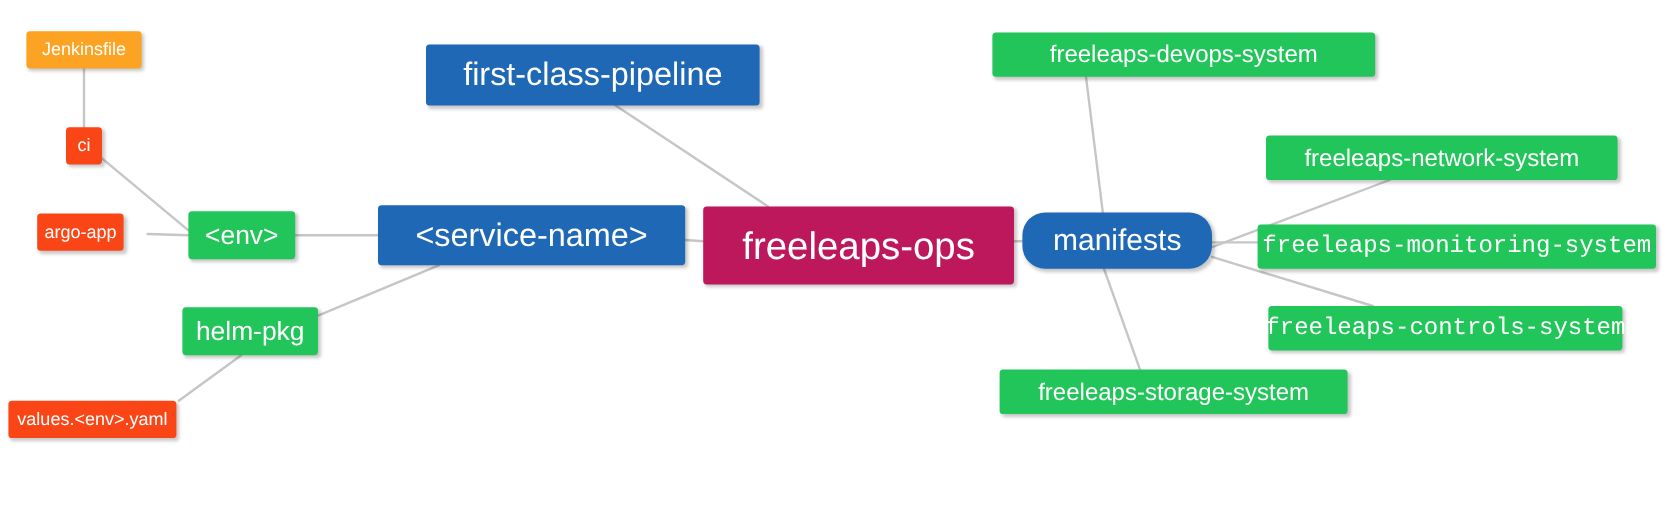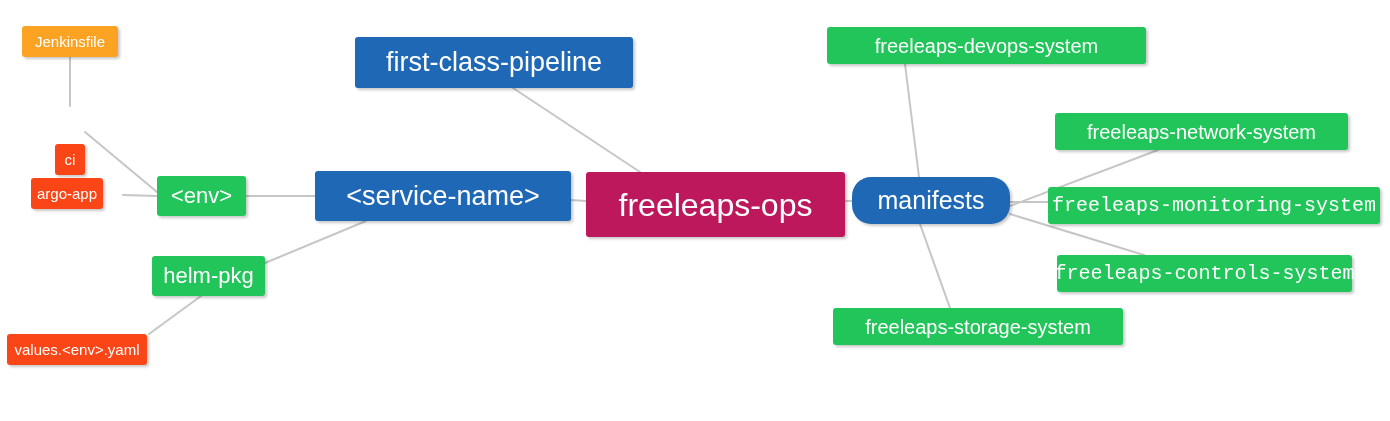--- a/index.html
+++ b/index.html
@@ -64,21 +64,21 @@
       <line x1="513" y1="88" x2="640" y2="172" stroke="#c6c6c6" stroke-width="2" stroke-linecap="round"></line>
       <line x1="845" y1="201" x2="852" y2="201" stroke="#c6c6c6" stroke-width="2" stroke-linecap="round"></line>
       <line x1="919" y1="177" x2="905" y2="64" stroke="#c6c6c6" stroke-width="2" stroke-linecap="round"></line>
       <line x1="1010" y1="206" x2="1158" y2="150" stroke="#c6c6c6" stroke-width="2" stroke-linecap="round"></line>
       <line x1="1010" y1="202" x2="1048" y2="202" stroke="#c6c6c6" stroke-width="2" stroke-linecap="round"></line>
       <line x1="1010" y1="214" x2="1144" y2="255" stroke="#c6c6c6" stroke-width="2" stroke-linecap="round"></line>
       <line x1="920" y1="224" x2="950" y2="308" stroke="#c6c6c6" stroke-width="2" stroke-linecap="round"></line>
     </svg>
   <div id="node-layer">
       <div class="node n-orange" style="left: 22px; top: 26px; width: 96px; height: 31px; font-size: 15px;">Jenkinsfile</div>
-      <div class="node n-red" style="left: 55px; top: 106px; width: 30px; height: 31px; font-size: 15px; margin-top: 38px;">ci</div>
+      <div class="node n-red" style="left: 55px; top: 106px; width: 30px; height: 31px; font-size: 15px;">ci</div>
       <div class="node n-red" style="left: 31px; top: 178px; width: 72px; height: 31px; font-size: 15px;">argo-app</div>
       <div class="node n-green" style="left: 157px; top: 176px; width: 89px; height: 40px; font-size: 22px;">&lt;env&gt;</div>
       <div class="node n-green" style="left: 152px; top: 256px; width: 113px; height: 40px; font-size: 22px;">helm-pkg</div>
       <div class="node n-red" style="left: 7px; top: 334px; width: 140px; height: 31px; font-size: 15px;">values.&lt;env&gt;.yaml</div>
       <div class="node n-blue" style="left: 315px; top: 37px; width: 278px; height: 51px; font-size: 27px; margin-left: 40px;">first-class-pipeline</div>
       <div class="node n-blue" style="left: 315px; top: 171px; width: 256px; height: 50px; font-size: 27px;">&lt;service-name&gt;</div>
       <div class="node n-root" style="left: 586px; top: 172px; width: 259px; height: 65px; font-size: 32px;">freeleaps-ops</div>
       <div class="node n-blue" style="left: 852px; top: 177px; width: 158px; height: 47px; font-size: 25px; border-radius: 19px;">manifests</div>
       <div class="node n-green" style="left: 799px; top: 27px; width: 319px; height: 37px; font-size: 20px; margin-left: 28px;">freeleaps-devops-system</div>
       <div class="node n-green" style="left: 1055px; top: 113px; width: 293px; height: 37px; font-size: 20px;">freeleaps-network-system</div>

